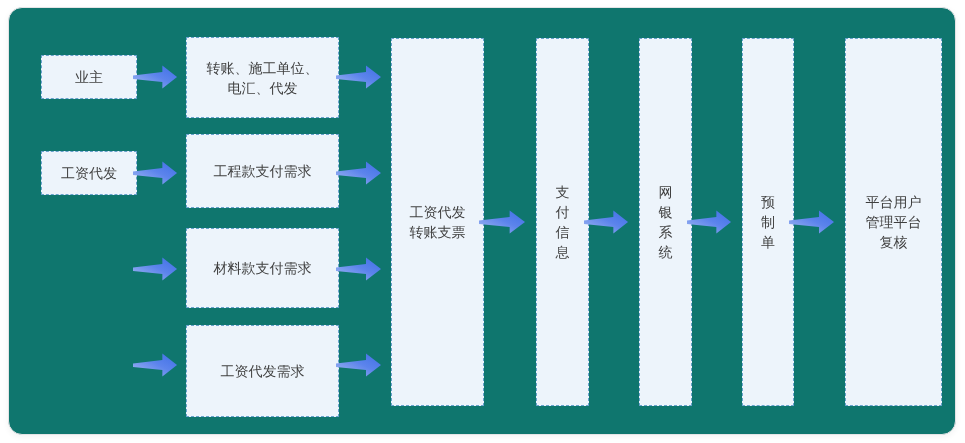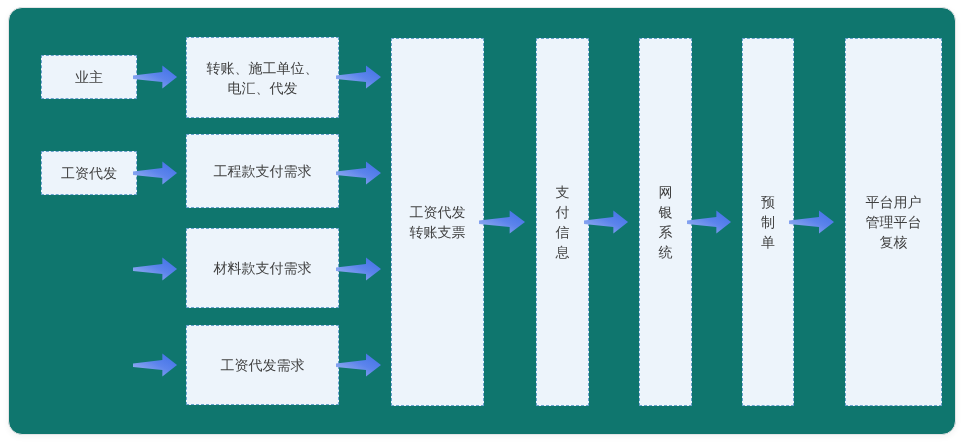--- a/index.html
+++ b/index.html
@@ -82,21 +82,21 @@
     <div class="node c2" style="top:29px;height:81px">
       <span>转账、施工单位、</span>
       <span>电汇、代发</span>
     </div>
     <div class="node c2" style="top:126px;height:74px">
       <span>工程款支付需求</span>
     </div>
     <div class="node c2" style="top:220px;height:80px">
       <span>材料款支付需求</span>
     </div>
-    <div class="node c2" style="top:317px;height:80px">
+    <div class="node c2" style="top:317px;height:92px">
       <span>工资代发需求</span>
     </div>
 
     <div class="node c3 tall" style="top:30px">
       <span>工资代发</span>
       <span>转账支票</span>
     </div>
 
     <div class="node c4 tall" style="top:30px">
       <span>支</span>

